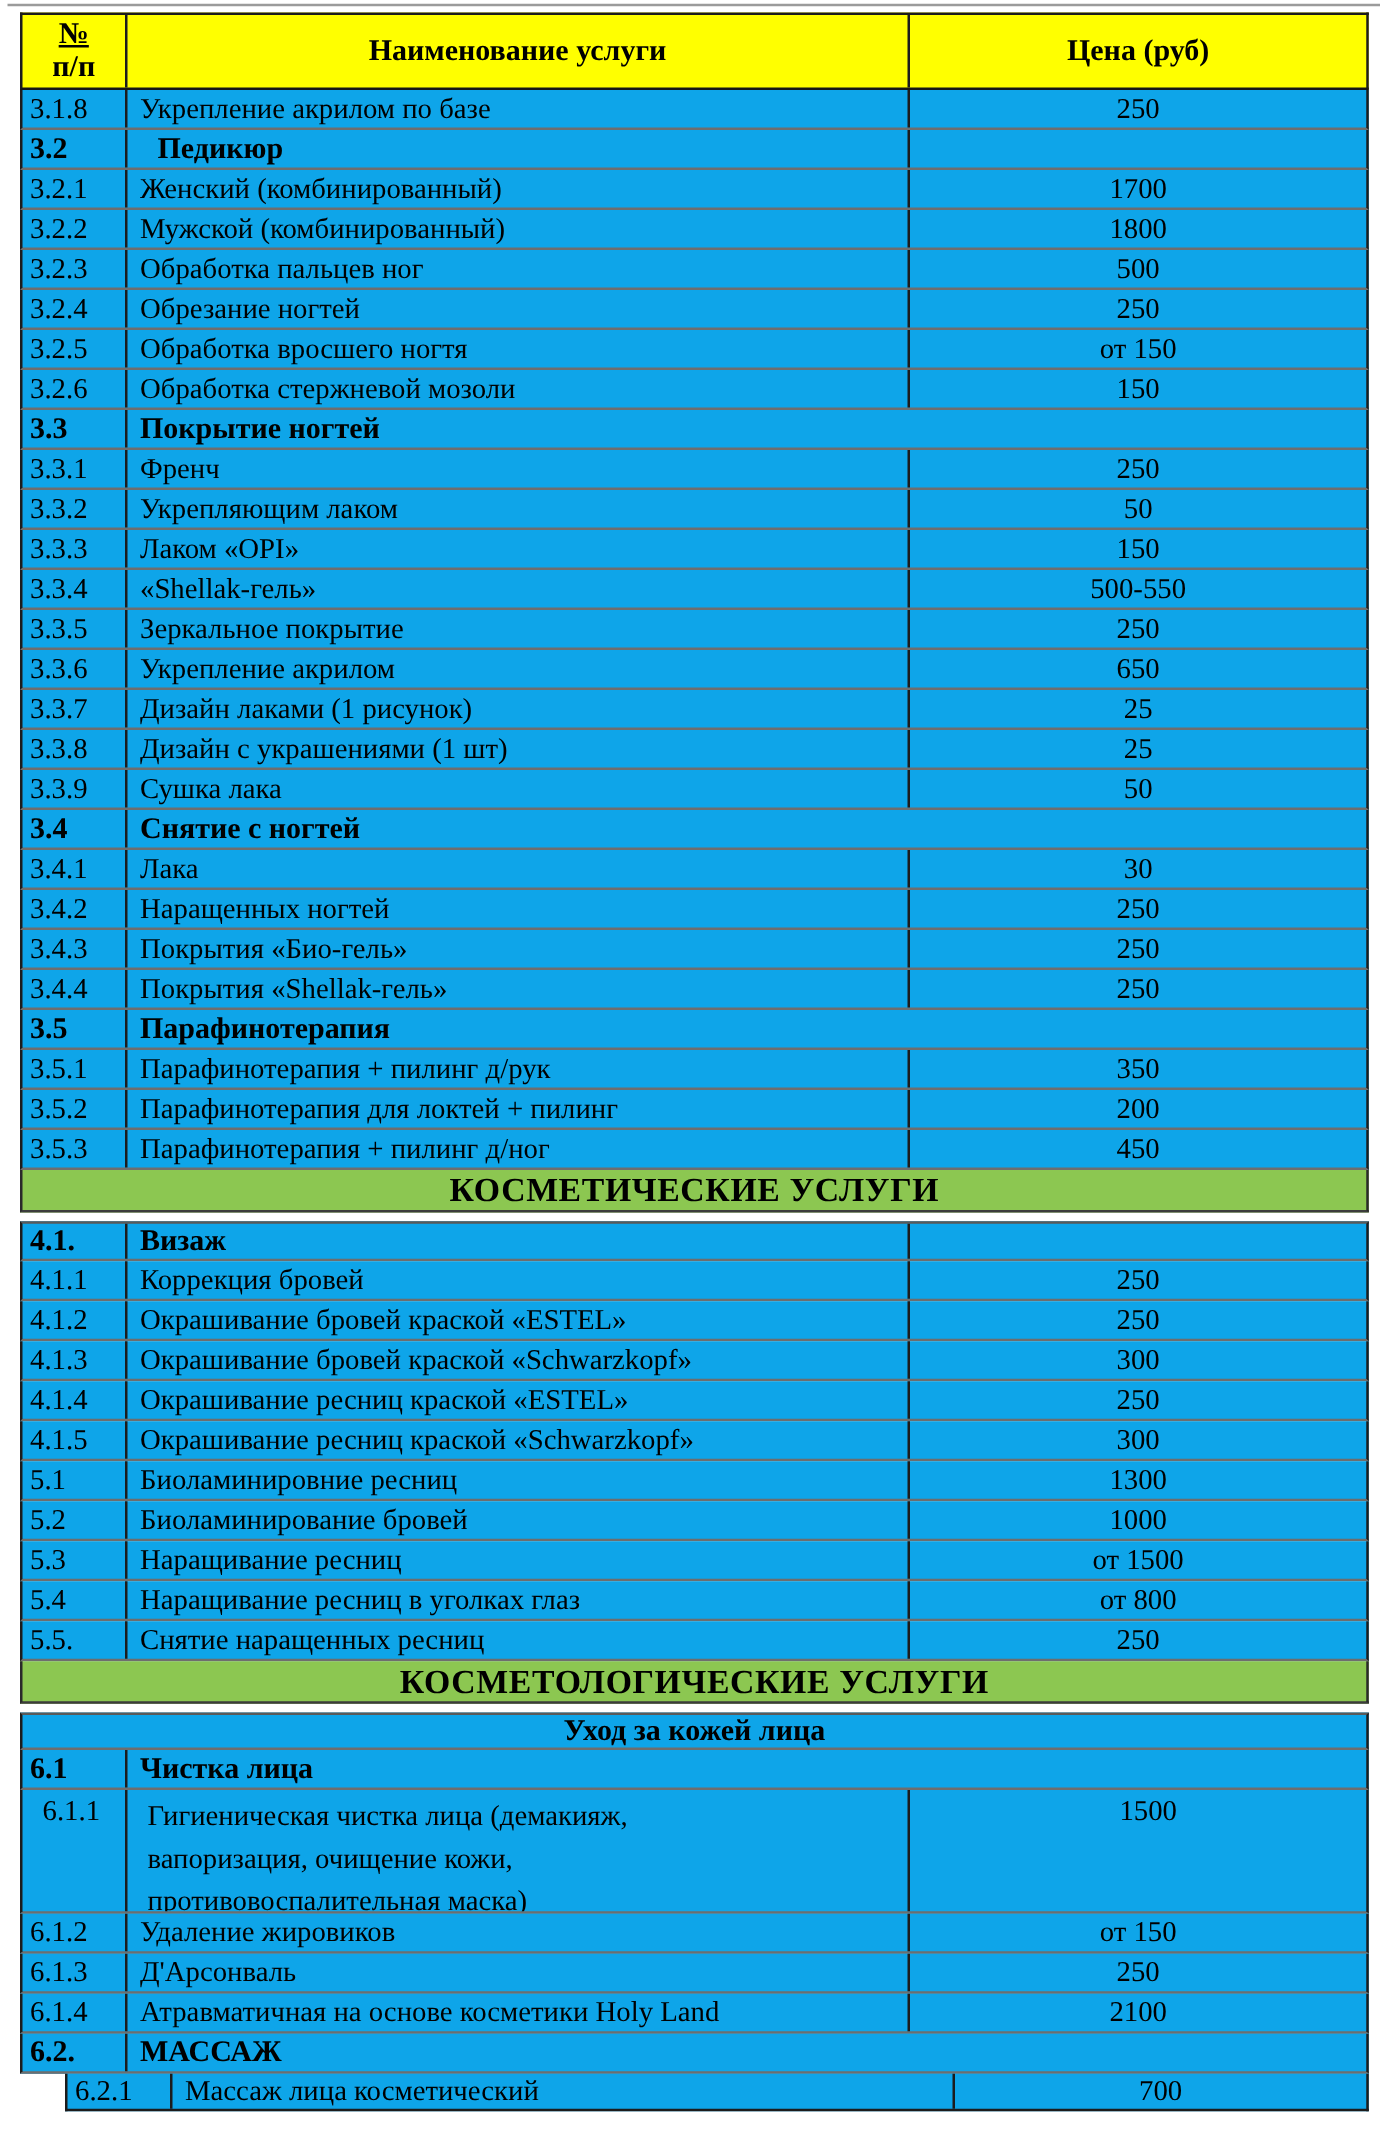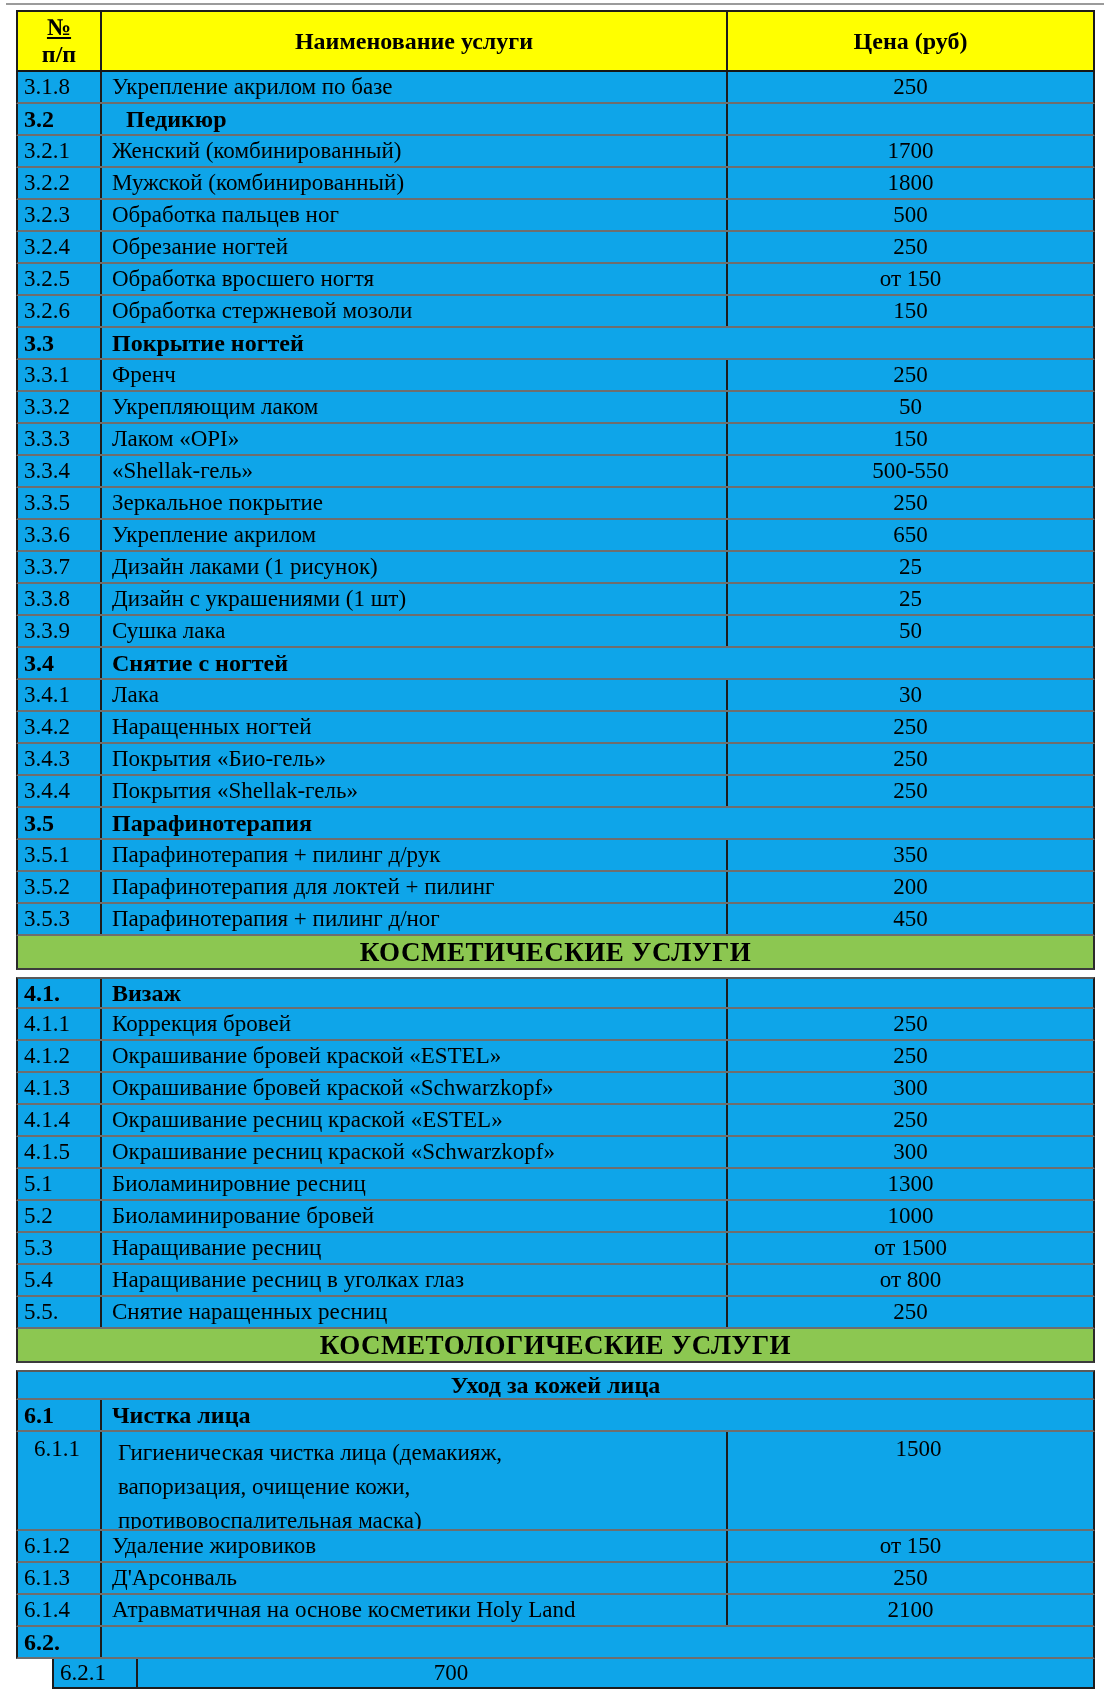--- a/index.html
+++ b/index.html
@@ -280,19 +280,21 @@
         <div class="cell c-name">Д'Арсонваль</div>
         <div class="cell c-price">250</div>
       </div>
       <div class="row item">
         <div class="cell c-num">6.1.4</div>
         <div class="cell c-name">Атравматичная на основе косметики Holy Land</div>
         <div class="cell c-price">2100</div>
       </div>
       <div class="row sectionspan">
         <div class="cell c-num">6.2.</div>
+        <div class="cell c-name">МАССАЖ</div>
       </div>
       <div class="row item">
         <div class="cell c-num">6.2.1</div>
+        <div class="cell c-name">Массаж лица косметический</div>
         <div class="cell c-price">700</div>
       </div>
     </div>
 </div>
 
 </body></html>

